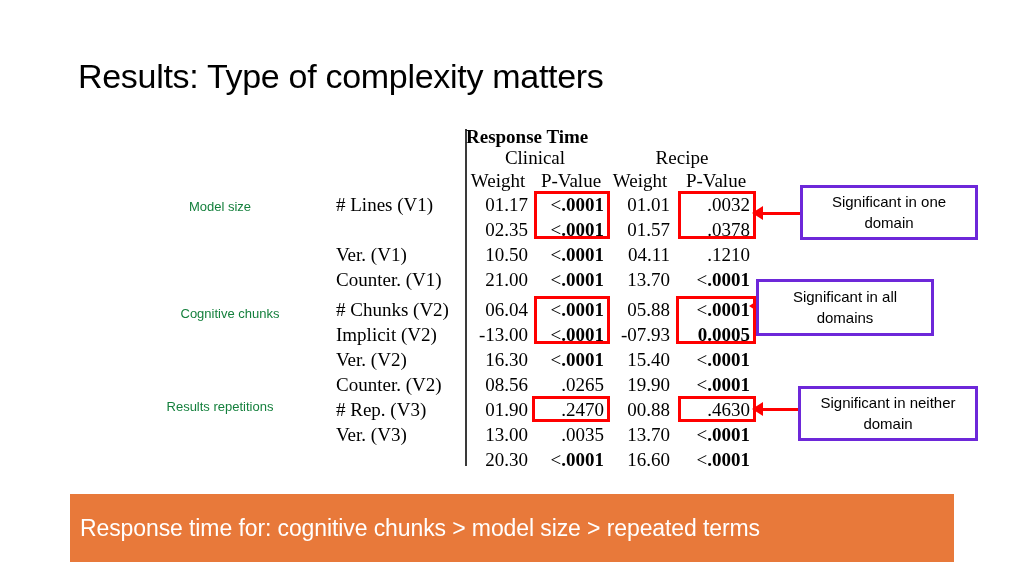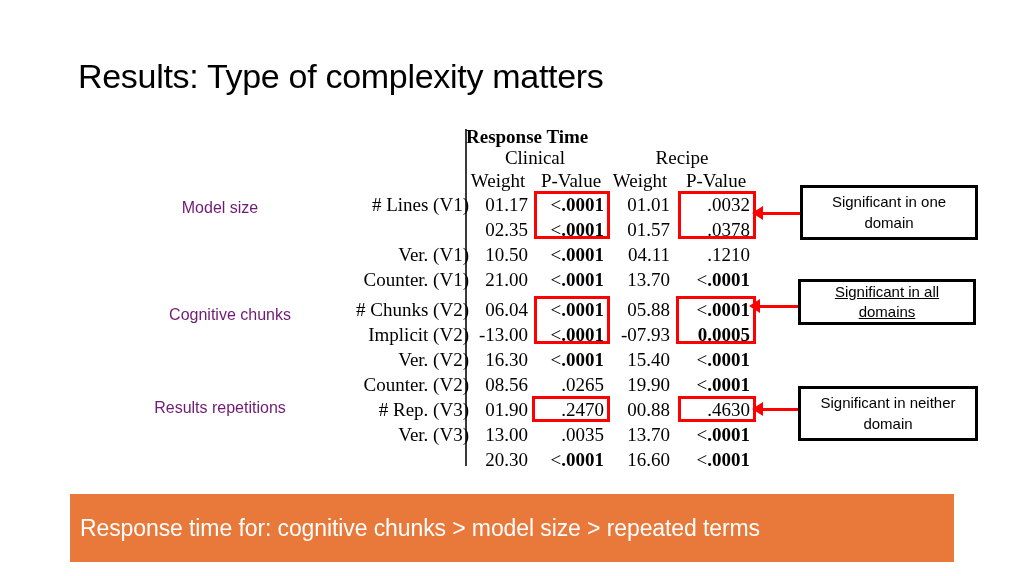--- a/index.html
+++ b/index.html
@@ -26,23 +26,23 @@
     font-weight: 400;
     color: #000000;
     letter-spacing: -0.3px;
     white-space: nowrap;
   }
 
   
   .cat-label {
     position: absolute;
     font-family: "Liberation Sans", sans-serif;
-    font-size: 16px;
-    font-weight: 400;
-    color: #701a75;
+    font-size: 13px;
+    font-weight: 400;
+    color: #15803d;
     white-space: nowrap;
     text-align: center;
   }
   #cat-0 { left: 130px; top: 199px; width: 180px; }
   #cat-1 { left: 140px; top: 306px; width: 180px; }
   #cat-2 { left: 125px; top: 399px; width: 190px; }
 
   
   #table-block {
     position: absolute;
@@ -94,23 +94,23 @@
 
   .trow {
     position: absolute;
     left: 0;
     height: 23px;
     width: 420px;
     font-size: 19px;
   }
   .tlabel {
     position: absolute;
-    left: 9px;
+    left: 0px;
     width: 124px;
-    text-align: right;
+    text-align: left;
     white-space: nowrap;
   }
   .cell {
     position: absolute;
     text-align: right;
     white-space: nowrap;
   }
   .c-cw { left: 126px; width: 66px; }
   .c-cp { left: 196px; width: 72px; }
   .c-rw { left: 268px; width: 66px; }
@@ -138,21 +138,21 @@
     width: 0;
     height: 0;
     border-top: 7px solid transparent;
     border-bottom: 7px solid transparent;
     border-right: 11px solid #FF0000;
   }
 
   
   .callout {
     position: absolute;
-    border: 3px solid #000000;
+    border: 3px solid #6d28d9;
     background: #ffffff;
     box-sizing: border-box;
     display: flex;
     align-items: center;
     justify-content: center;
     text-align: center;
     font-family: "Liberation Sans", sans-serif;
     font-size: 15px;
     font-weight: 400;
     color: #000000;
@@ -299,21 +299,21 @@
 
   <div class="arrow-line" style="left:757px; top:305px; width:58px;"></div>
   <div class="arrow-head" style="left:749px; top:299px;"></div>
 
   <div class="arrow-line" style="left:760px; top:408px; width:55px;"></div>
   <div class="arrow-head" style="left:752px; top:402px;"></div>
 
   <div class="callout" style="left:800px; top:185px; width:178px; height:55px;">
     <span>Significant in one domain</span>
   </div>
-  <div class="callout" style="left:798px; top:279px; width:178px; height:46px;text-decoration:underline;">
+  <div class="callout" style="left:756px; top:279px; width:178px; height:57px;">
     <span>Significant in all domains</span>
   </div>
   <div class="callout" style="left:798px; top:386px; width:180px; height:55px;">
     <span>Significant in neither domain</span>
   </div>
 
   <div id="footer-banner">
     <span id="footer-text">Response time for: cognitive chunks &gt; model size &gt; repeated terms</span>
   </div>
 

